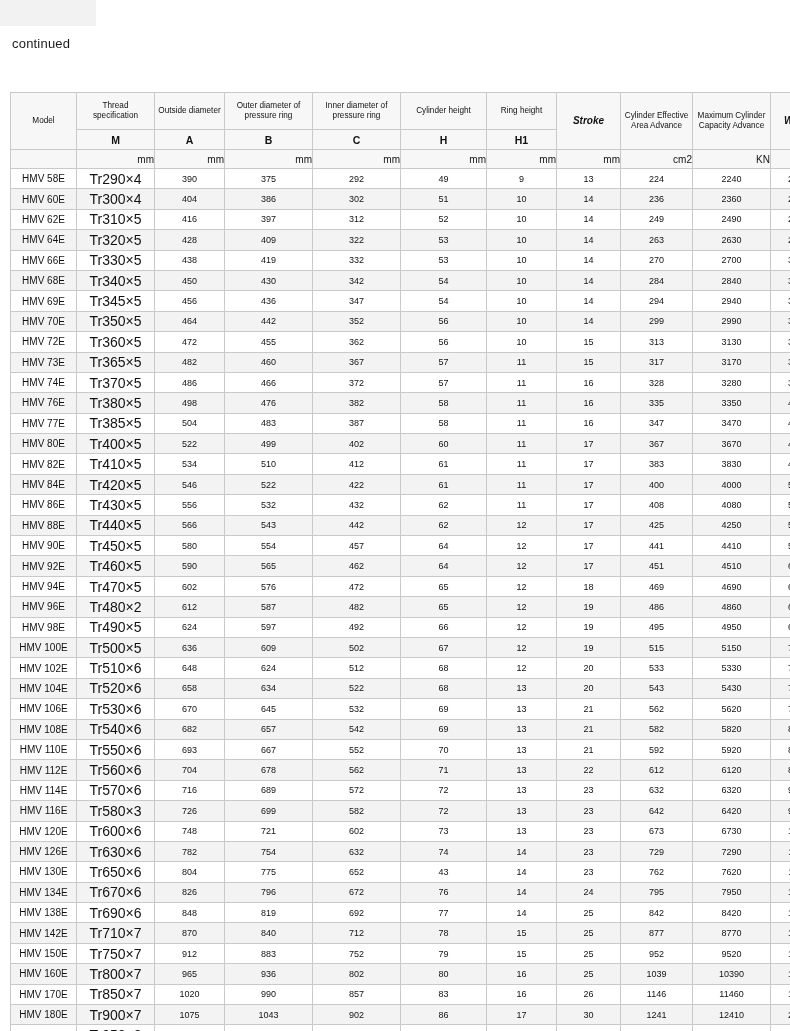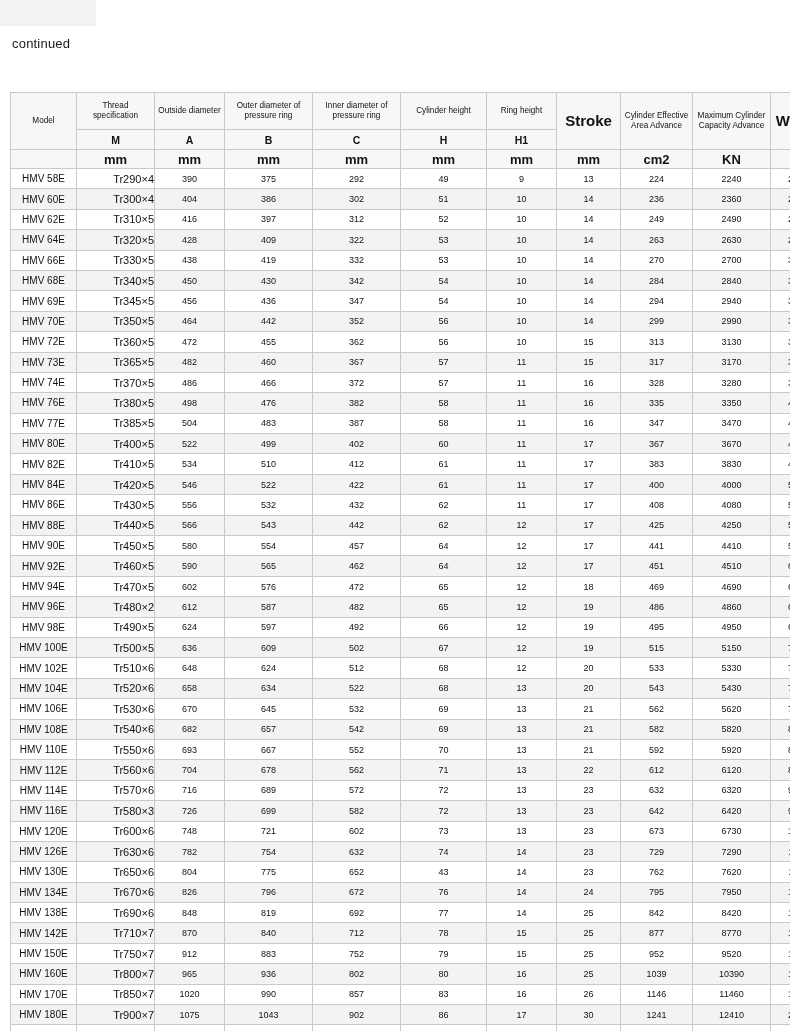--- a/index.html
+++ b/index.html
@@ -60,32 +60,34 @@
     font-weight: bold;
   }
   thead tr.r1 th {
     height: 34px;
     font-size: 8.2px;
     line-height: 1.25;
     font-weight: normal;
     padding: 1px 2px;
   }
   thead tr.r1 th.bold-title {
-    font-size: 15px;
+    font-size: 10px;
     font-weight: bold;
+    font-style: italic;
   }
   thead tr.r2 th {
     height: 19px;
     font-size: 10.5px;
     font-weight: bold;
   }
   thead tr.r3 th {
     height: 18px;
-    font-size: 13px;
-    font-weight: bold;
+    font-size: 10px;
+    font-weight: normal;
+    text-align: right;
   }
   th.model-cell {
     font-size: 10px;
     font-weight: bold;
     margin-top: 33px;
   }
   tbody td {
     height: 19.4px;
     font-size: 9.3px;
   }
@@ -93,22 +95,21 @@
     background: #ffffff;
   }
   tbody tr:nth-child(even) {
     background: #f3f3f3;
   }
   tbody td.model {
     font-weight: normal;
     font-size: 10px;
   }
   tbody td.thread {
-    font-size: 11px;
-    text-align: right;
+    font-size: 14px;
   }
   
   col.c-model  { width: 66px; }
   col.c-thread { width: 78px; }
   col.c-a      { width: 70px; }
   col.c-b      { width: 88px; }
   col.c-c      { width: 88px; }
   col.c-h      { width: 86px; }
   col.c-h1     { width: 70px; }
   col.c-stroke { width: 64px; }

